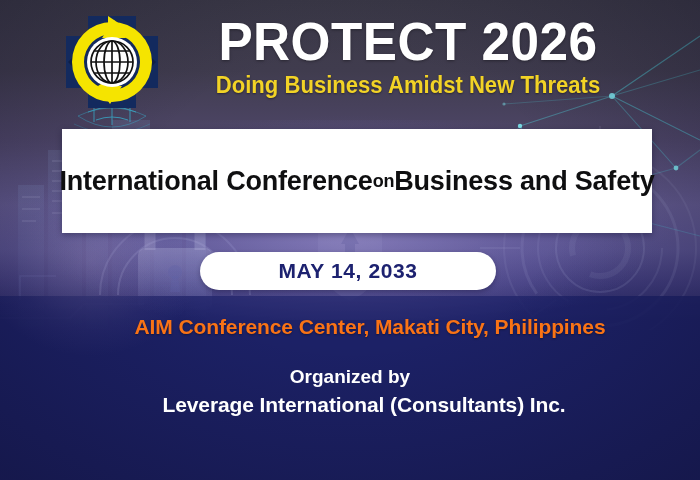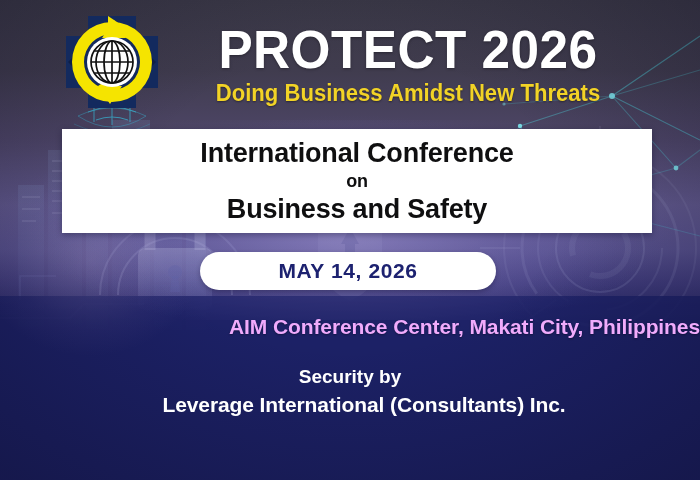--- a/index.html
+++ b/index.html
@@ -69,21 +69,21 @@
   .logo-wrap {
     position: absolute;
     left: 58px;
     top: 12px;
     width: 108px;
     height: 100px;
   }
   .head-text {
     position: absolute;
     left: 172px;
-    top: 20px;
+    top: 12px;
     width: 472px;
   }
   .title-main {
     font-size: 54px;
     line-height: 58px;
     font-weight: bold;
     color: #ffffff;
     letter-spacing: 0.5px;
     text-align: center;
     transform: scaleX(0.95);
@@ -107,21 +107,21 @@
   
   .conf-panel {
     position: absolute;
     left: 62px;
     top: 129px;
     width: 590px;
     height: 104px;
     background: #ffffff;
     box-shadow: 0 2px 6px rgba(10,8,36,0.35);
     display: flex;
-    flex-direction: column;
+    flex-direction: row;
     align-items: center;
     justify-content: center;
   }
   .conf-line {
     font-size: 27px;
     line-height: 31px;
     font-weight: bold;
     color: #0f0f10;
     text-align: center;
     white-space: nowrap;
@@ -152,25 +152,25 @@
     color: #1d2270;
     letter-spacing: 0.6px;
     white-space: nowrap;
   }
 
   
   .venue {
     position: absolute;
     left: 0; right: 0;
     top: 314px;
-    text-align: right;
+    text-align: center;
     font-size: 21px;
     line-height: 26px;
     font-weight: bold;
-    color: #f0abfc;
+    color: #f97316;
     white-space: nowrap;
     letter-spacing: -0.1px;
     text-shadow: 0 1px 2px rgba(0,0,0,0.35);
     padding-left: 40px;
   }
   .org-block {
     position: absolute;
     left: 0; right: 0;
     top: 364px;
     text-align: center;
@@ -391,23 +391,23 @@
     <div class="title-sub">Doing Business Amidst New Threats</div>
   </div>
 
   <div class="conf-panel">
     <div class="conf-line">International Conference</div>
     <div class="conf-line small">on</div>
     <div class="conf-line">Business and Safety</div>
   </div>
 
   <div class="date-pill">
-    <span class="date-text">MAY 14, 2026</span>
+    <span class="date-text">MAY 14, 2033</span>
   </div>
 
   <div class="venue">AIM Conference Center, Makati City, Philippines</div>
 
   <div class="org-block">
-    <div class="org-by">Security by</div>
+    <div class="org-by">Organized by</div>
     <div class="org-name">Leverage International (Consultants) Inc.</div>
   </div>
 
 </div>
 
 </body></html>

